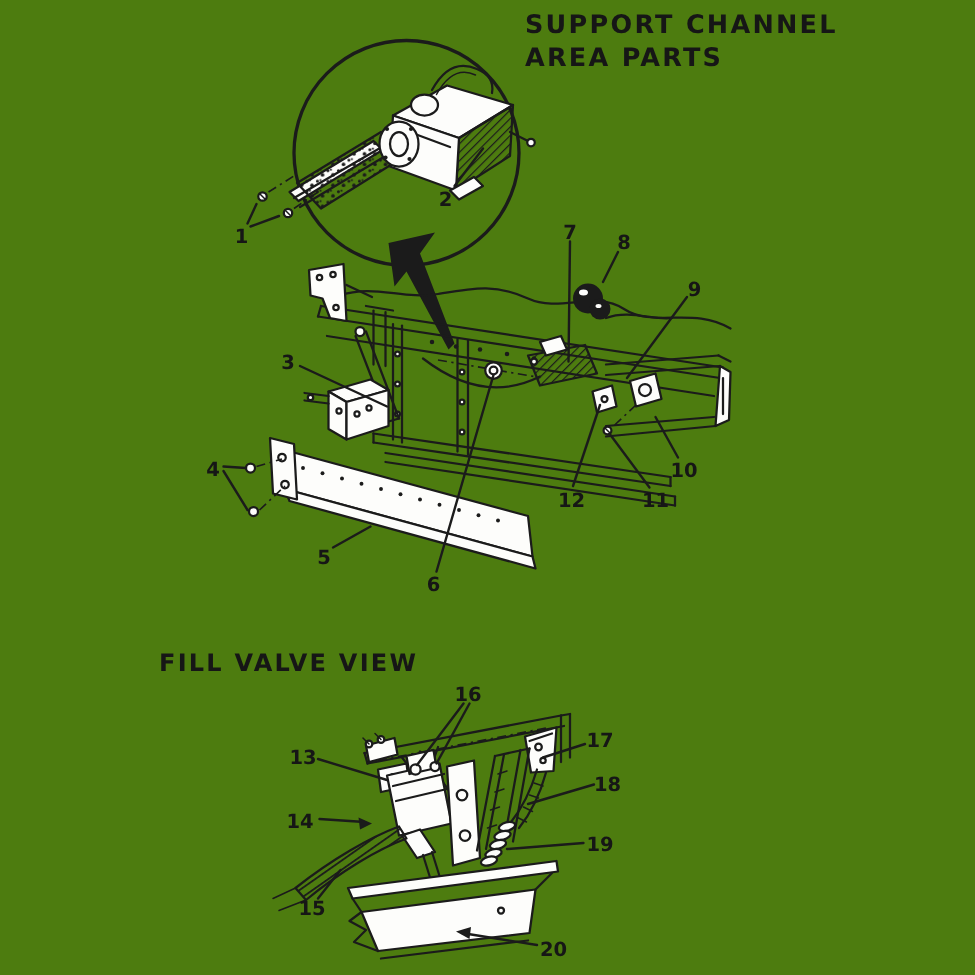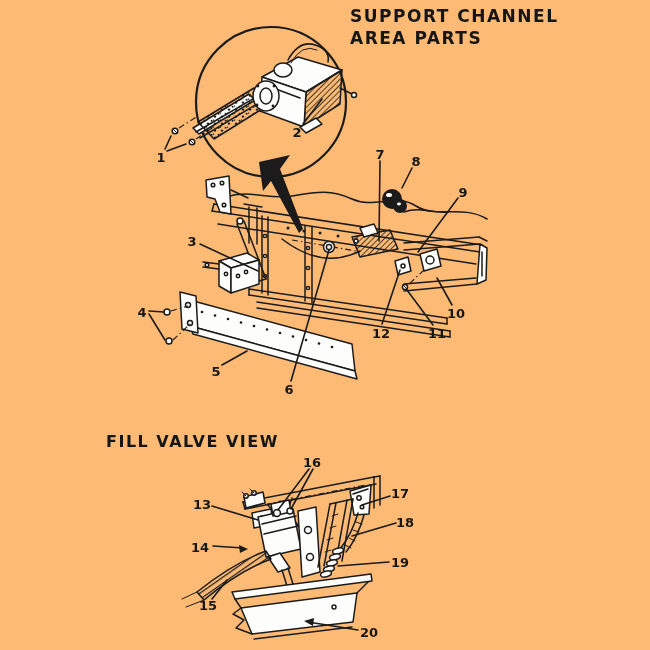--- a/index.html
+++ b/index.html
@@ -1,17 +1,17 @@
 <!DOCTYPE html>
 <html><head>
 <meta charset="utf-8">
 <style>
   html,body{margin:0;padding:0;background:#ffffff;}
   #stage{
-    position:relative;width:650px;height:650px;background:#fdba74;overflow:hidden;
+    position:relative;width:650px;height:650px;background:#4d7c0f;overflow:hidden;
     font-family:"DejaVu Sans","Liberation Sans",sans-serif;
   }
   svg{display:block}
   
   .ln{stroke:#1b1b1b;fill:none;stroke-width:1.5;stroke-linecap:round;stroke-linejoin:round;}
   .ln2{stroke:#1b1b1b;fill:none;stroke-width:2.2;stroke-linecap:round;stroke-linejoin:round;}
   .thin{stroke:#1b1b1b;fill:none;stroke-width:1;stroke-linecap:round;}
   .fw{stroke:#1b1b1b;fill:#fdfdfb;stroke-width:1.5;stroke-linejoin:round;}
   .fh{stroke:#1b1b1b;fill:url(#hatch45);stroke-width:1.5;stroke-linejoin:round;}
   .fs{stroke:#1b1b1b;fill:url(#speckle);stroke-width:1.5;stroke-linejoin:round;}

